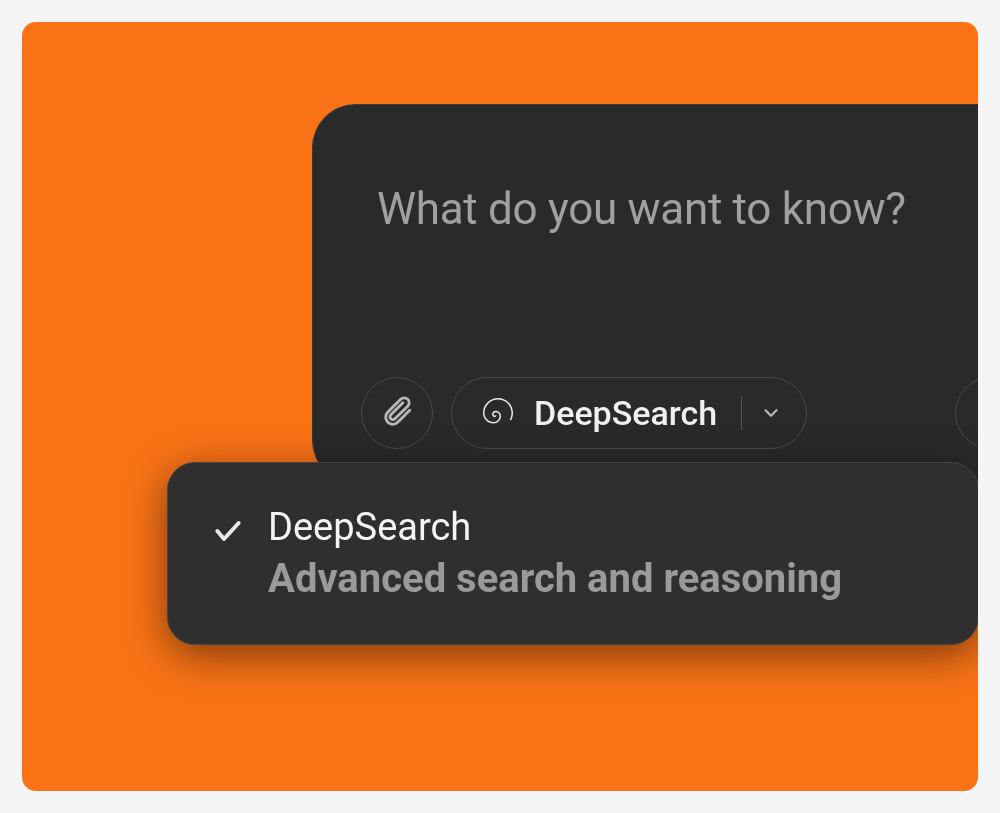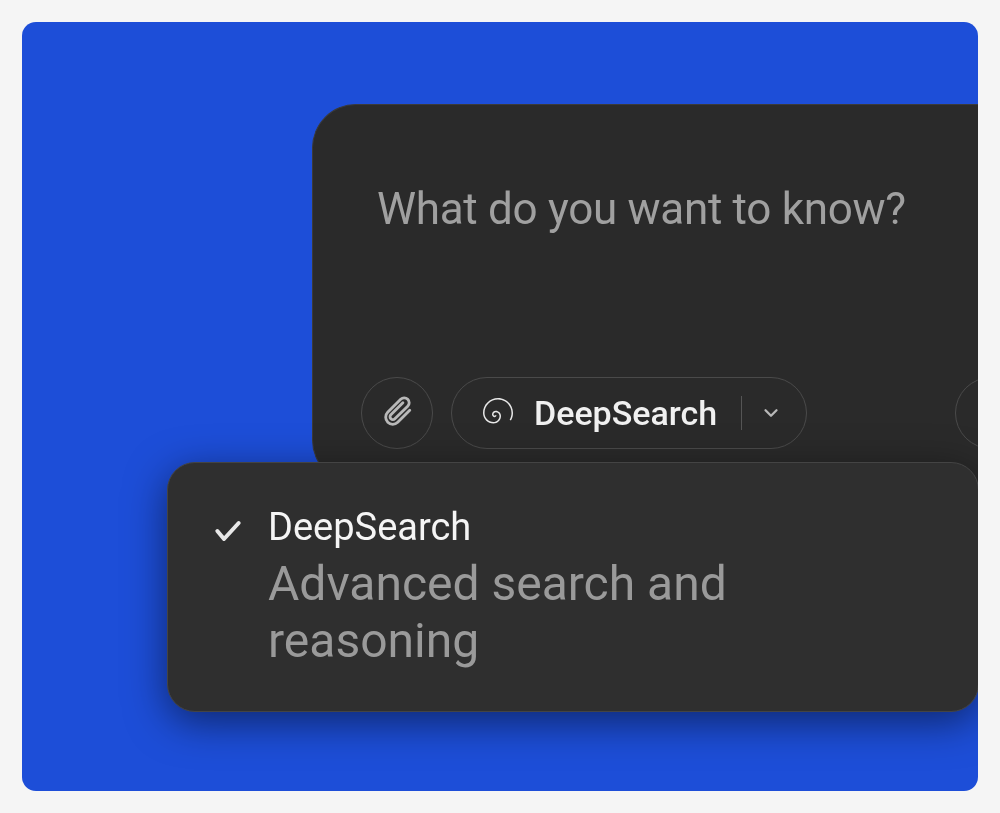--- a/index.html
+++ b/index.html
@@ -14,21 +14,21 @@
       font-family: -apple-system, BlinkMacSystemFont, "Segoe UI", Roboto, Helvetica, Arial, sans-serif;
       overflow: hidden;
       position: relative;
     }
     .outer-frame {
       position: absolute;
       top: 22px;
       left: 22px;
       width: 956px;
       height: 769px;
-      background: #1d4ed8;
+      background: #f97316;
       border-radius: 14px;
       overflow: hidden;
     }
     .input-panel {
       position: absolute;
       top: 82px;
       left: 290px;
       width: 690px;
       height: 380px;
       background: #2a2a2a;
@@ -165,23 +165,23 @@
       display: flex;
       flex-direction: column;
       gap: 6px;
     }
     .dropdown-title {
       font-size: 38px;
       color: #f5f5f5;
       font-weight: 400;
     }
     .dropdown-desc {
-      font-size: 48px;
+      font-size: 40px;
       color: #9a9a9a;
-      font-weight: 400;
+      font-weight: 700;
     }
   </style>
 </head>
 <body>
 
 <div class="outer-frame">
 
   <div class="input-panel">
     <div class="placeholder-text">What do you want to know?</div>
 

